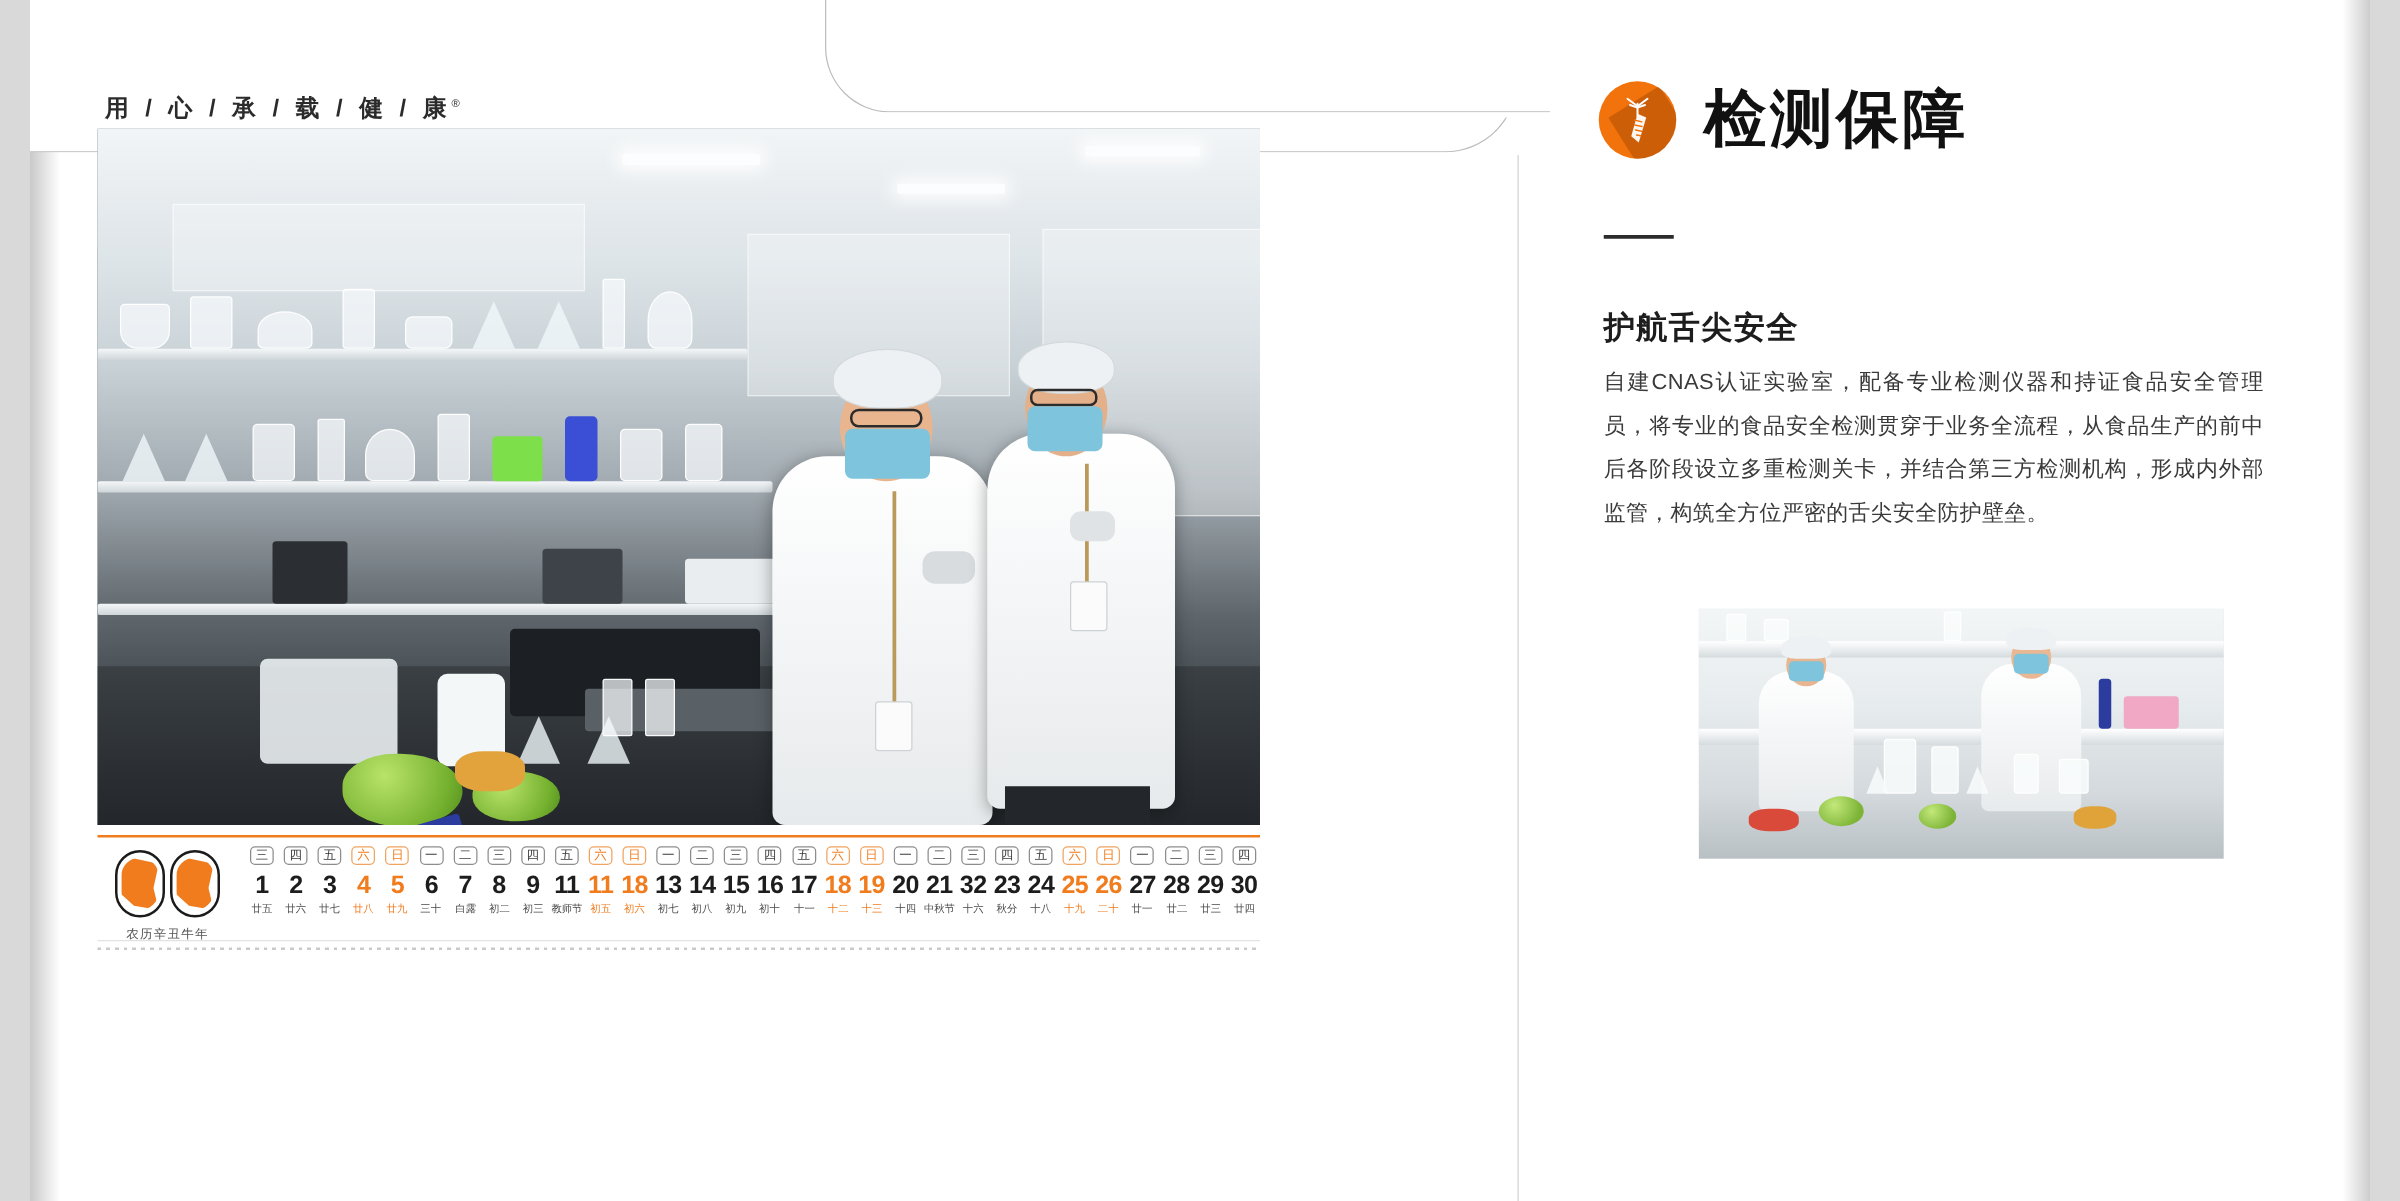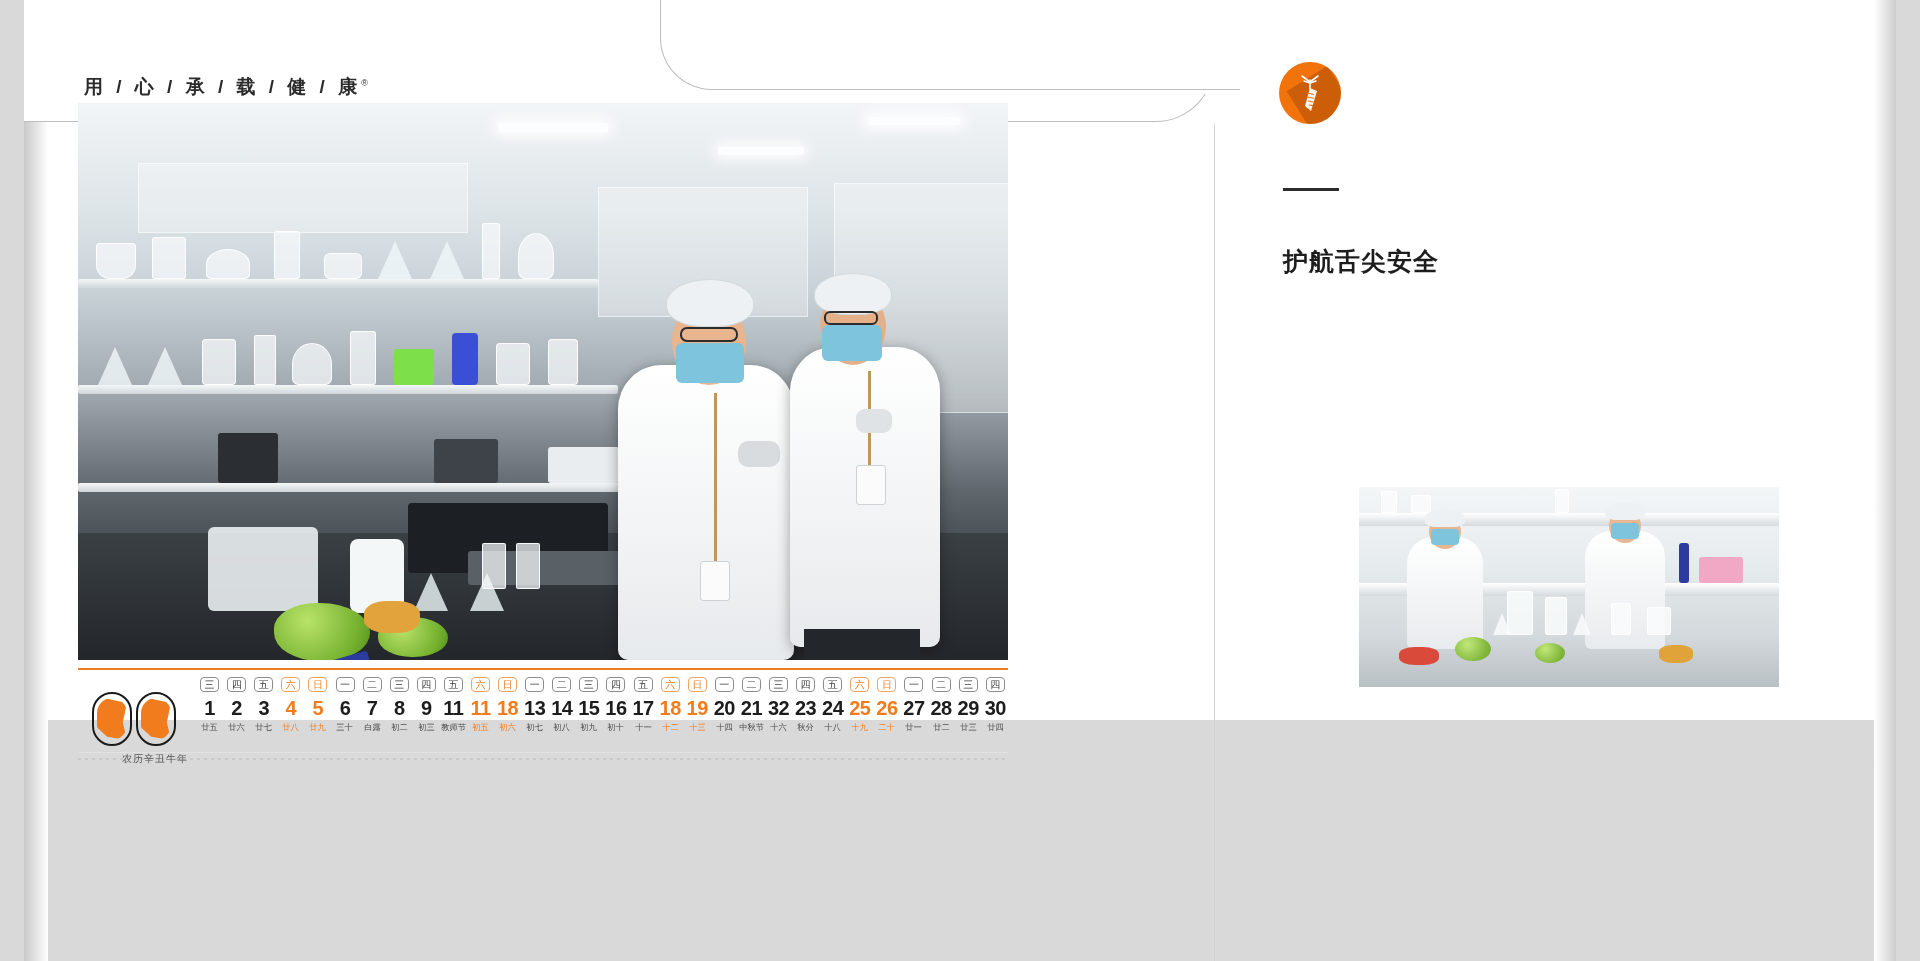--- a/index.html
+++ b/index.html
@@ -4,21 +4,21 @@
 <style>
   * { box-sizing: border-box; margin: 0; padding: 0; }
   html, body {
     width: 1920px; height: 961px;
     background: #d9d9d9;
     font-family: "Liberation Sans", "DejaVu Sans", sans-serif;
     overflow: hidden;
   }
   .page {
     position: absolute; left: 24px; top: 0;
-    width: 1872px; height: 720px;
+    width: 1872px; height: 961px;
     background: #ffffff;
     padding-left: 42px;
   }
   .page-shadow {
     position: absolute; left: 0; top: 0; width: 24px; height: 961px;
     background: linear-gradient(to right, #c9c9c9, #ffffff);
   }
   .page-shadow-r {
     position: absolute; right: 0; top: 0; width: 22px; height: 961px;
     background: linear-gradient(to left, #cdcdcd, #ffffff);
@@ -136,22 +136,22 @@
   }
   .cal-rule-bot {
     position: absolute; left: 0; top: 84px; width: 930px; height: 1px;
     background: #e2e2e2;
   }
   .cal-dots {
     position: absolute; left: 0; top: 90px; width: 930px; height: 2px;
     background-image: repeating-linear-gradient(to right, #c9c9c9 0 3px, transparent 3px 7px);
   }
   .zodiac {
-    position: absolute; left: 2px; top: 24px; width: 108px; height: 84px;
-    text-align: right;
+    position: absolute; left: 2px; top: 12px; width: 108px; height: 84px;
+    text-align: center;
   }
   .zodiac-art {
     width: 86px; height: 56px; margin: 0 auto; position: relative;
   }
   .z-ring {
     position: absolute; top: 0; width: 40px; height: 54px;
     border: 2px solid #1b1b1b; border-radius: 20px;
   }
   .z-ring.l { left: 1px; }
   .z-ring.r { left: 45px; }
@@ -537,24 +537,26 @@
           </g>
           <path d="M31 26 L38 29 L32 49 L26 44 Z" fill="#ffffff" opacity="0.95"></path>
           <g stroke="#f2720c" stroke-width="1.1" stroke-linecap="round">
             <path d="M28.5 31 L34.5 32.5"></path>
             <path d="M28.8 35 L34.6 36.2"></path>
             <path d="M29.4 39 L34.2 40"></path>
             <path d="M30.2 43 L33.6 43.6"></path>
           </g>
         </svg>
       </div>
+      <div class="head-title">检测保障</div>
     </div>
 
     <div class="hr-short"></div>
     <div class="sub-title">护航舌尖安全</div>
+    <div class="body-copy">自建CNAS认证实验室，配备专业检测仪器和持证食品安全管理员，将专业的食品安全检测贯穿于业务全流程，从食品生产的前中后各阶段设立多重检测关卡，并结合第三方检测机构，形成内外部监管，构筑全方位严密的舌尖安全防护壁垒。</div>
   </div>
 
   <div class="photo-sec">
     <div class="sec-bg"></div>
     <div class="sec-shelf" style="top:26px;"></div>
     <div class="sec-shelf" style="top:96px;"></div>
 
     <div class="sec-glass" style="left:22px;top:4px;width:16px;height:22px;border-radius:2px;"></div>
     <div class="sec-glass" style="left:52px;top:8px;width:20px;height:18px;border-radius:3px;"></div>
     <div class="sec-glass" style="left:196px;top:2px;width:14px;height:24px;border-radius:2px;"></div>

